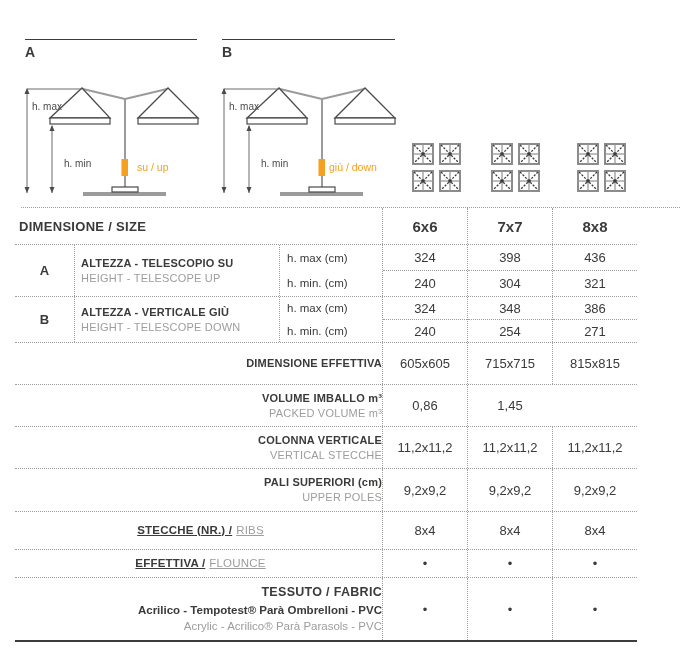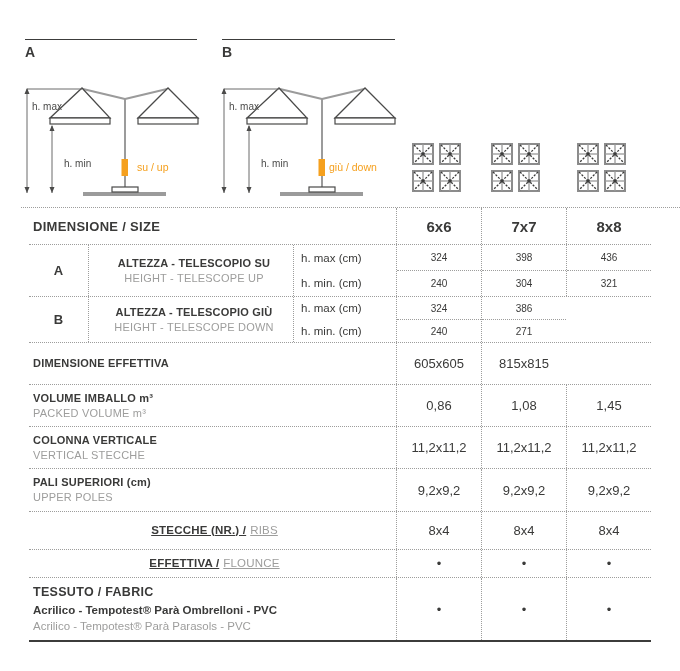--- a/index.html
+++ b/index.html
@@ -23,40 +23,40 @@
   
   .icon-grid { position:absolute; top:143px; display:grid;
     grid-template-columns:22px 22px; grid-template-rows:22px 22px; gap:5px; }
   .icon-grid.g1 { left:412px; }
   .icon-grid.g2 { left:491px; }
   .icon-grid.g3 { left:577px; }
 
   
   .table-top-rule { position:absolute; left:21px; top:207px; width:659px; height:0;
     border-top:1px dotted #9d9d9c; }
-  .spec-table { position:absolute; left:29px; top:208px; width:622px; }
+  .spec-table { position:absolute; left:15px; top:208px; width:622px; }
   .row { display:flex; width:622px; border-bottom:1px dotted #9d9d9c; }
   .row.last { border-bottom:2px solid #3c3c3b; }
   .cell { display:flex; flex-direction:column; justify-content:center; }
-  .bl { border-left:1px dotted #9d9d9c;text-align:center; }
+  .bl { border-left:1px dotted #9d9d9c; }
 
   .h-title { width:367px; padding-left:4px; font-size:13px; font-weight:bold;
     letter-spacing:0.3px; justify-content:center; }
   .h-size { width:85px; align-items:center; font-size:15px; font-weight:bold; }
 
   .key-cell { width:59px; align-items:center; font-size:13px; font-weight:bold; }
   .tlabel { width:205px; padding-left:6px; }
   .subcol { width:103px; padding-left:7px; }
   .subl { flex:1; display:flex; align-items:center; font-size:11.5px; color:#3a3a39; }
 
   .vcol { width:85px; display:flex; flex-direction:column; }
-  .vhalf { flex:1; display:flex; align-items:center; justify-content:center; font-size:10px; }
+  .vhalf { flex:1; display:flex; align-items:center; justify-content:center; font-size:13px; }
   .vhalf.top { border-bottom:1px dotted #9d9d9c; }
 
-  .slabel { width:367px; padding-left:4px; }
+  .slabel { width:367px; padding-left:4px;text-align:right; }
   .val { width:85px; align-items:center; font-size:13px; }
 
   .it { font-size:11px; font-weight:bold; color:#3a3a39; letter-spacing:0.2px; line-height:1.35; }
   .en { font-size:11px; font-weight:normal; color:#9d9d9c; letter-spacing:0.2px; line-height:1.35; }
   .inline-label { flex-direction:row; align-items:center; gap:4px; }
   .inline-label .it, .inline-label .en { font-size:11.5px;text-decoration:underline; }
 
   .fab-title { font-size:12.5px; font-weight:bold; letter-spacing:0.3px; line-height:1.4; }
   .fab-it { font-size:11.5px; font-weight:bold; color:#3a3a39; line-height:1.4; }
   .fab-en { font-size:11.5px; color:#9d9d9c; line-height:1.4; }
@@ -260,52 +260,56 @@
       </div>
       <div class="vcol bl">
         <div class="vhalf top">436</div>
         <div class="vhalf">321</div>
       </div>
     </div>
 
     <div class="row" style="height:46px">
       <div class="cell key-cell">B</div>
       <div class="cell tlabel bl">
-        <div class="it">ALTEZZA - TELESCOPIO GIÙ</div>
+        <div class="it">ALTEZZA - VERTICALE GIÙ</div>
         <div class="en">HEIGHT - TELESCOPE DOWN</div>
       </div>
       <div class="cell subcol bl">
         <div class="subl">h. max (cm)</div>
         <div class="subl">h. min. (cm)</div>
       </div>
       <div class="vcol bl">
         <div class="vhalf top">324</div>
         <div class="vhalf">240</div>
       </div>
       <div class="vcol bl">
+        <div class="vhalf top">348</div>
+        <div class="vhalf">254</div>
+      </div>
+      <div class="vcol bl">
         <div class="vhalf top">386</div>
         <div class="vhalf">271</div>
       </div>
     </div>
 
     <div class="row" style="height:42px">
       <div class="cell slabel">
         <div class="it">DIMENSIONE EFFETTIVA</div>
       </div>
       <div class="cell val bl">605x605</div>
+      <div class="cell val bl">715x715</div>
       <div class="cell val bl">815x815</div>
     </div>
 
     <div class="row" style="height:42px">
       <div class="cell slabel">
         <div class="it">VOLUME IMBALLO m³</div>
         <div class="en">PACKED VOLUME m³</div>
       </div>
       <div class="cell val bl">0,86</div>
-      <div class="cell val bl">1,08</div>
       <div class="cell val bl">1,45</div>
     </div>
 
     <div class="row" style="height:42px">
       <div class="cell slabel">
         <div class="it">COLONNA VERTICALE</div>
         <div class="en">VERTICAL STECCHE</div>
       </div>
       <div class="cell val bl">11,2x11,2</div>
       <div class="cell val bl">11,2x11,2</div>
@@ -339,21 +343,21 @@
       </div>
       <div class="cell val bl">•</div>
       <div class="cell val bl">•</div>
       <div class="cell val bl">•</div>
     </div>
 
     <div class="row last" style="height:64px">
       <div class="cell slabel">
         <div class="fab-title">TESSUTO  /  FABRIC</div>
         <div class="fab-it">Acrilico - Tempotest® Parà Ombrelloni - PVC</div>
-        <div class="fab-en">Acrilico - Tempotest® Parà Parasols - PVC</div>
+        <div class="fab-en">Acrylic - Acrilico® Parà Parasols - PVC</div>
       </div>
       <div class="cell val bl">•</div>
       <div class="cell val bl">•</div>
       <div class="cell val bl">•</div>
     </div>
 
   </div>
 </div>
 
 </body></html>

